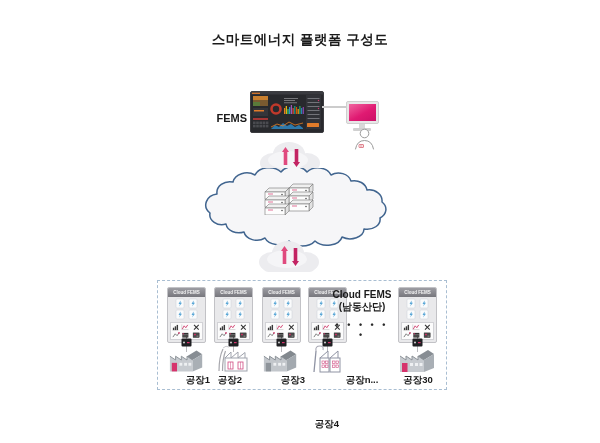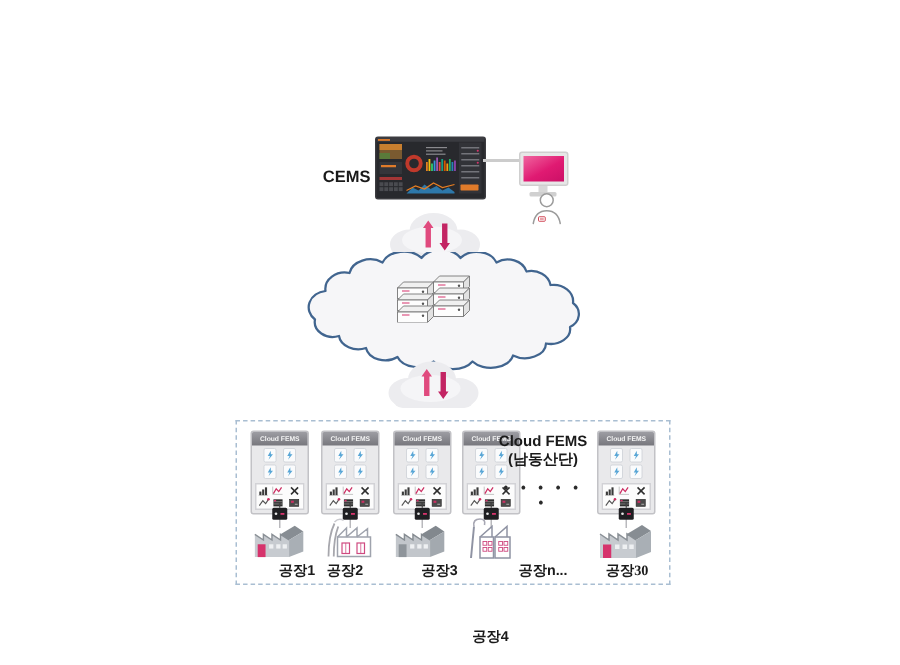--- a/index.html
+++ b/index.html
@@ -269,22 +269,23 @@
       <circle cx="67.5" cy="16.5" r="0.7" fill="#d6336c"></circle>
       <polygon points="20,37 24,33 28,35 32,31 36,34 40,32 44,35 48,33 52,36 52,37" fill="#2e86c1" opacity="0.85"></polygon>
       <polyline points="20,35 26,32 32,34 38,30 44,33 52,31" stroke="#e67e22" stroke-width="0.8" fill="none"></polyline>
       <rect x="56" y="31" width="12" height="4" fill="#e07b2a" rx="0.5"></rect>
     </symbol>
   </defs>
 </svg>
 
 <div id="canvas">
 
-
-  <div class="abs cems-label">CEMS</div>
+  <div class="abs title">스마트에너지 플랫폼 구성도</div>
+
+  <div class="abs cems-label">FEMS</div>
   <div class="abs dash">
     <svg width="72" height="40">
         <use href="#sym-dashboard"></use>
       </svg>
   </div>
   <div class="abs link-line"></div>
   <div class="abs monitor">
     <div class="monitor-screen"></div>
   </div>
   <div class="abs monitor-neck"></div>
@@ -408,15 +409,15 @@
     </svg>
   <svg class="abs" style="left:398px;top:346px;" width="40" height="28">
       <use href="#sym-factory-solid-pink"></use>
     </svg>
 
   <div class="abs flabel" style="left:176px;">공장1</div>
   <div class="abs flabel" style="left:208px;">공장2</div>
   <div class="abs flabel" style="left:271px;">공장3</div>
   <div class="abs flabel" style="left:305px;margin-top:44px;">공장4</div>
   <div class="abs flabel" style="left:340px;">공장n...</div>
-  <div class="abs flabel" style="left:396px;font-family:Liberation Serif, serif;">공장30</div>
+  <div class="abs flabel" style="left:396px;">공장30</div>
 
 </div>
 
 </body></html>

